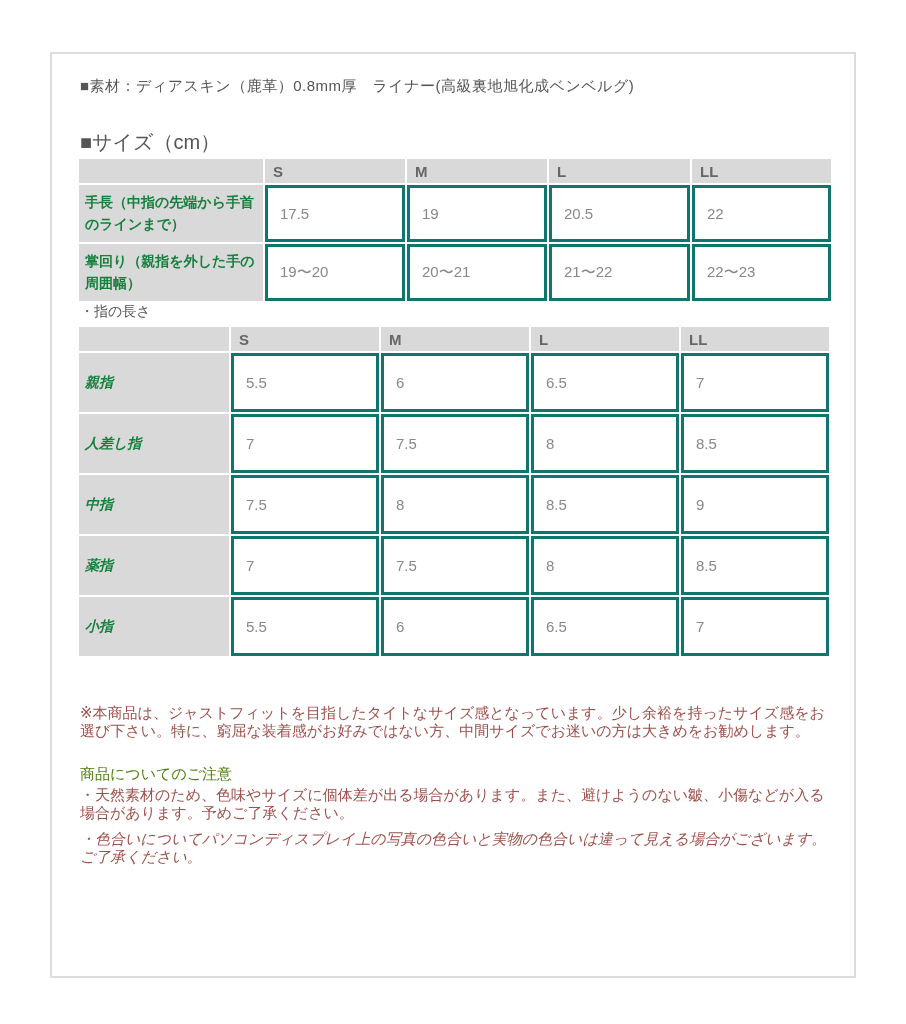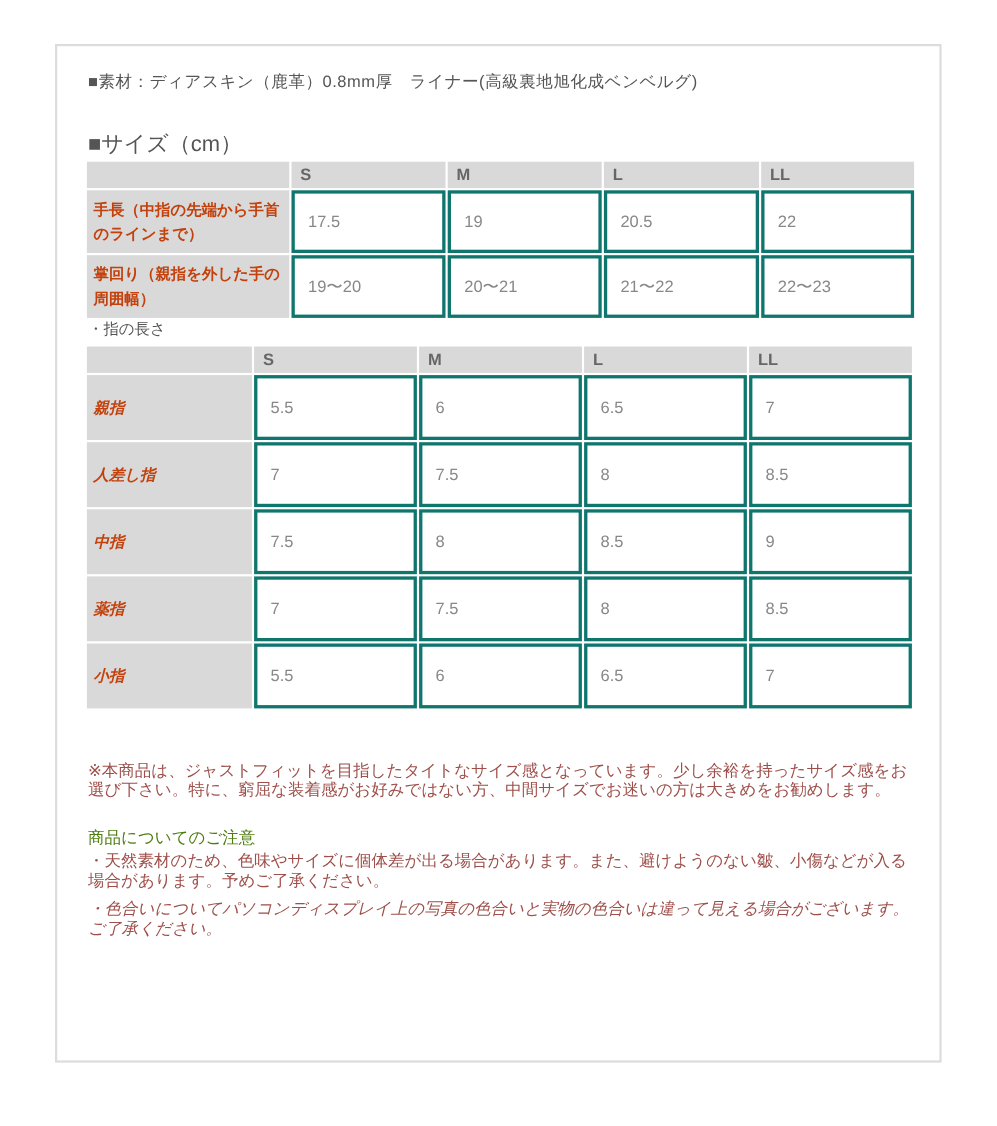--- a/index.html
+++ b/index.html
@@ -11,21 +11,21 @@
   .viewport {
     position: relative;
     width: 906px;
     height: 1024px;
     background: #ffffff;
     overflow: hidden;
   }
   .frame {
     position: absolute;
     left: 50px;
-    top: 40px;
+    top: 52px;
     width: 806px;
     height: 926px;
     box-sizing: border-box;
     border: 2px solid #dcdcdc;
     background: #ffffff;
     padding: 23px 20px 0 28px;
   }
   .material-line {
     font-size: 15px;
     color: #555555;
@@ -48,21 +48,21 @@
     color: #666666;
     font-size: 15px;
     font-weight: bold;
     text-align: left;
     padding: 2px 8px;
     height: 20px;
     vertical-align: middle;
   }
   table.spec td.rowlabel {
     background: #d9d9d9;
-    color: #c2410c;
+    color: #15803d;
     font-weight: bold;
     text-align: left;
     vertical-align: middle;
     padding: 3px 6px;
   }
   table.spec td.val {
     background: #ffffff;
     border: 3px solid #0f766e;
     color: #888888;
     font-size: 15px;

